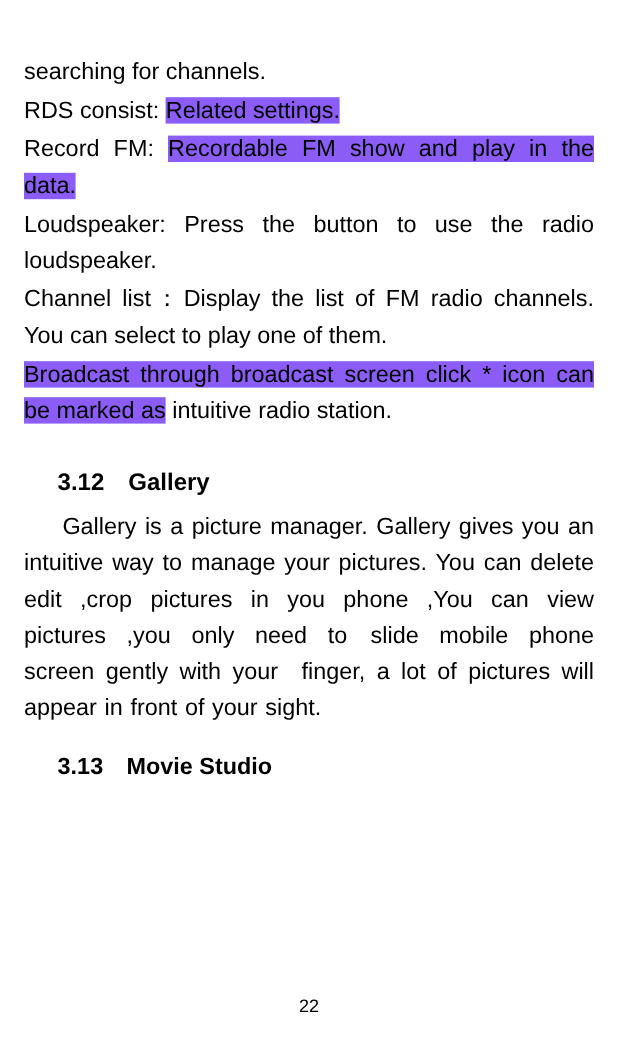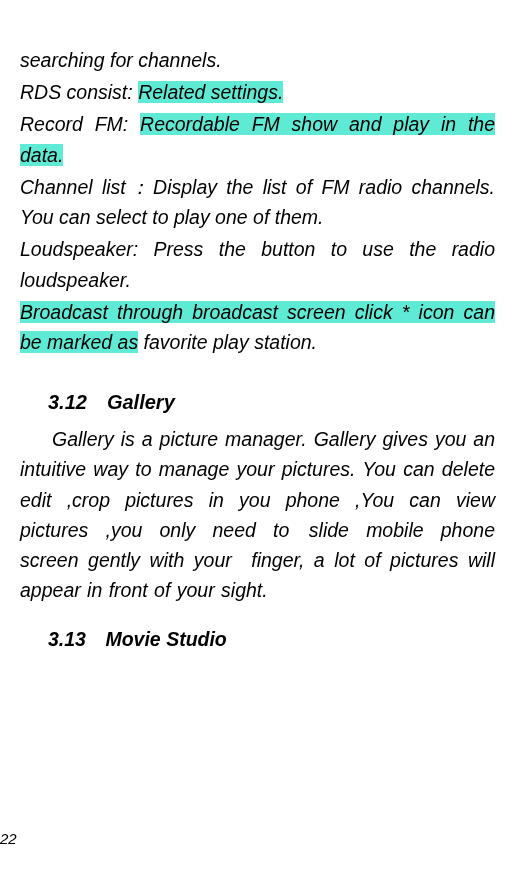--- a/index.html
+++ b/index.html
@@ -1,19 +1,18 @@
 <!DOCTYPE html>
 <html><head>
   <meta charset="utf-8">
   <style>
     * {
       margin: 0;
       padding: 0;
       box-sizing: border-box;
-      font-style: italic;
     }
     body {
       width: 515px;
       height: 869px;
       background: #ffffff;
       font-family: Arial, Helvetica, sans-serif;
       padding: 45px 20px 30px 20px;
       position: relative;
       color: #000000;
     }
@@ -23,21 +22,21 @@
     }
     .paragraph {
       text-align: justify;
       text-justify: inter-word;
       margin-bottom: 0;
     }
     .paragraph-block {
       margin-bottom: 2px;
     }
     .highlight {
-      background-color: #5eead4;
+      background-color: #8b5cf6;
     }
     .section-heading {
       font-weight: bold;
       font-size: 20px;
       margin-top: 30px;
       margin-bottom: 6px;
       padding-left: 28px;
     }
     .section-heading-tight {
       font-weight: bold;
@@ -51,21 +50,21 @@
       text-justify: inter-word;
       text-indent: 32px;
       margin-bottom: 0;
       word-spacing: 0.05em;
     }
     .page-number {
       position: absolute;
       bottom: 22px;
       left: 0;
       right: 0;
-      text-align: left;
+      text-align: center;
       font-size: 15px;
     }
     .justified-wide {
       text-align: justify;
       text-justify: inter-word;
       word-spacing: 0.15em;
     }
   </style>
 </head>
 <body>
@@ -76,27 +75,27 @@
 
 
   <div class="paragraph paragraph-block">
     <span>RDS consist: </span><span class="highlight">Related settings.</span>
   </div>
 
   <div class="paragraph paragraph-block justified-wide">
     <span>Record FM: </span><span class="highlight">Recordable FM show and play in the data.</span>
   </div>
 
+  <div class="paragraph paragraph-block justified-wide">Loudspeaker: Press the button to use the radio loudspeaker.</div>
+
   <div class="paragraph paragraph-block">Channel list：Display the list of FM radio channels. You can select to play one of them.</div>
-
-  <div class="paragraph paragraph-block justified-wide">Loudspeaker: Press the button to use the radio loudspeaker.</div>
 
   <div class="paragraph paragraph-block">
     <span class="highlight">Broadcast through broadcast screen click * icon can</span>
-    <span class="highlight">be marked as</span><span> favorite play station.</span>
+    <span class="highlight">be marked as</span><span> intuitive radio station.</span>
   </div>
 
   <div class="section-heading">3.12 Gallery</div>
 
   <div class="body-para">Gallery is a picture manager. Gallery gives you an intuitive way to manage your pictures. You can delete edit ,crop pictures in you phone ,You can view pictures ,you only need to slide mobile phone screen gently with your finger, a lot of pictures will appear in front of your sight.</div>
 
   <div class="section-heading-tight">3.13 Movie Studio</div>
 
 
 </div>

